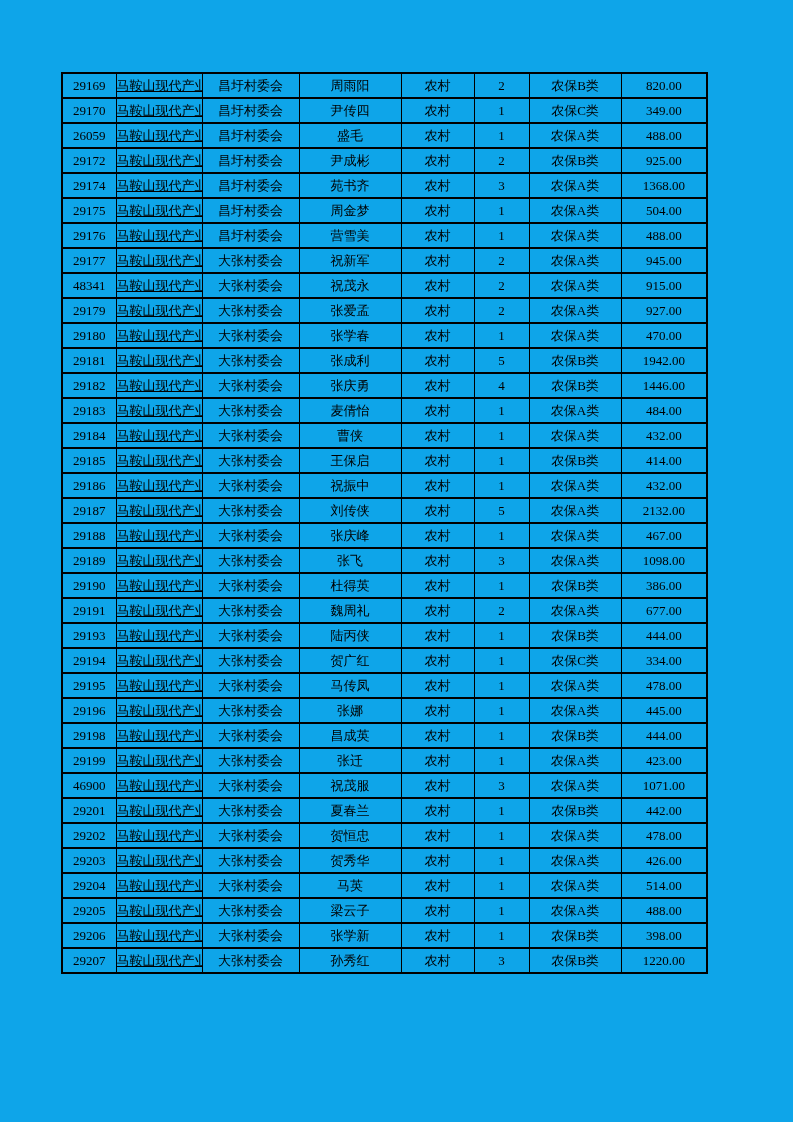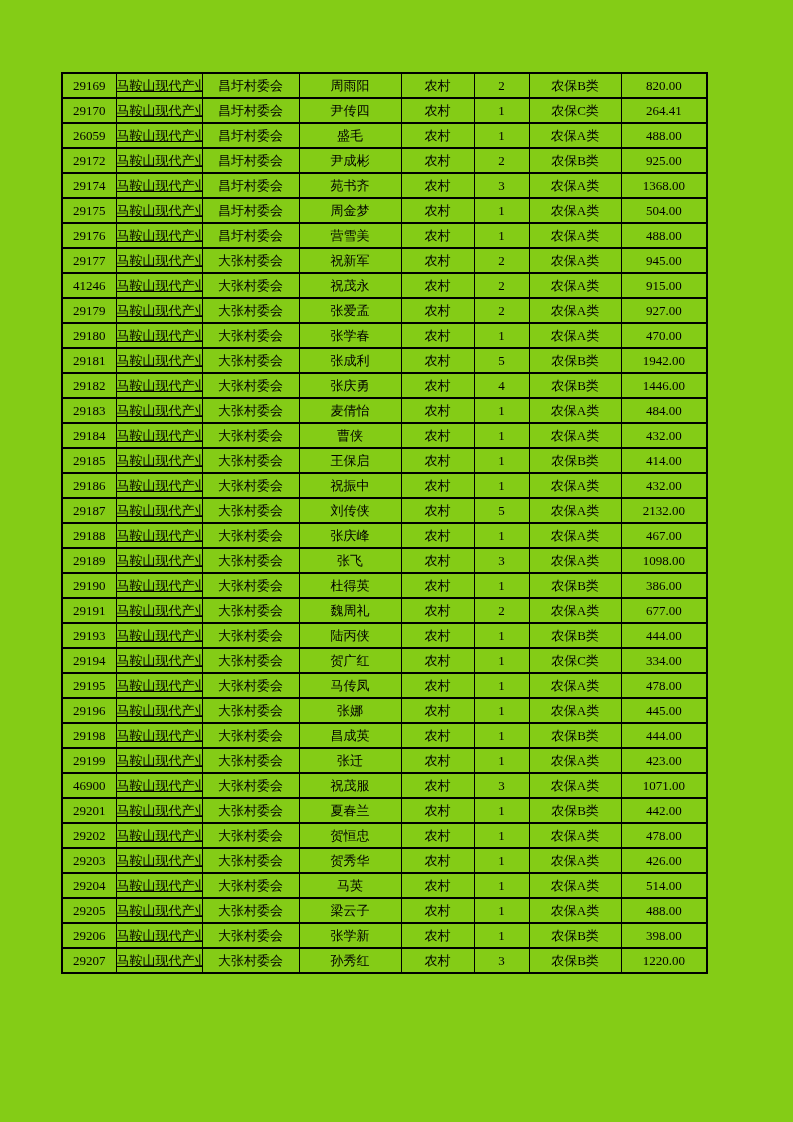--- a/index.html
+++ b/index.html
@@ -4,21 +4,21 @@
 <style>
   html, body {
     margin: 0;
     padding: 0;
     background: #ffffff;
   }
   .page {
     position: relative;
     width: 793px;
     height: 1122px;
-    background: #84cc16;
+    background: #0ea5e9;
     overflow: hidden;
     font-family: "Liberation Serif", "DejaVu Serif", serif;
     color: #000000;
   }
   table.grid {
     position: absolute;
     left: 61px;
     top: 72px;
     width: 645px;
     table-layout: fixed;
@@ -79,21 +79,21 @@
           <td class="c7">820.00</td>
         </tr>
         <tr>
           <td class="c0">29170</td>
           <td class="c1">马鞍山现代产业</td>
           <td class="c2">昌圩村委会</td>
           <td class="c3">尹传四</td>
           <td class="c4">农村</td>
           <td class="c5">1</td>
           <td class="c6">农保C类</td>
-          <td class="c7">264.41</td>
+          <td class="c7">349.00</td>
         </tr>
         <tr>
           <td class="c0">26059</td>
           <td class="c1">马鞍山现代产业</td>
           <td class="c2">昌圩村委会</td>
           <td class="c3">盛毛</td>
           <td class="c4">农村</td>
           <td class="c5">1</td>
           <td class="c6">农保A类</td>
           <td class="c7">488.00</td>
@@ -142,21 +142,21 @@
           <td class="c0">29177</td>
           <td class="c1">马鞍山现代产业</td>
           <td class="c2">大张村委会</td>
           <td class="c3">祝新军</td>
           <td class="c4">农村</td>
           <td class="c5">2</td>
           <td class="c6">农保A类</td>
           <td class="c7">945.00</td>
         </tr>
         <tr>
-          <td class="c0">41246</td>
+          <td class="c0">48341</td>
           <td class="c1">马鞍山现代产业</td>
           <td class="c2">大张村委会</td>
           <td class="c3">祝茂永</td>
           <td class="c4">农村</td>
           <td class="c5">2</td>
           <td class="c6">农保A类</td>
           <td class="c7">915.00</td>
         </tr>
         <tr>
           <td class="c0">29179</td>

